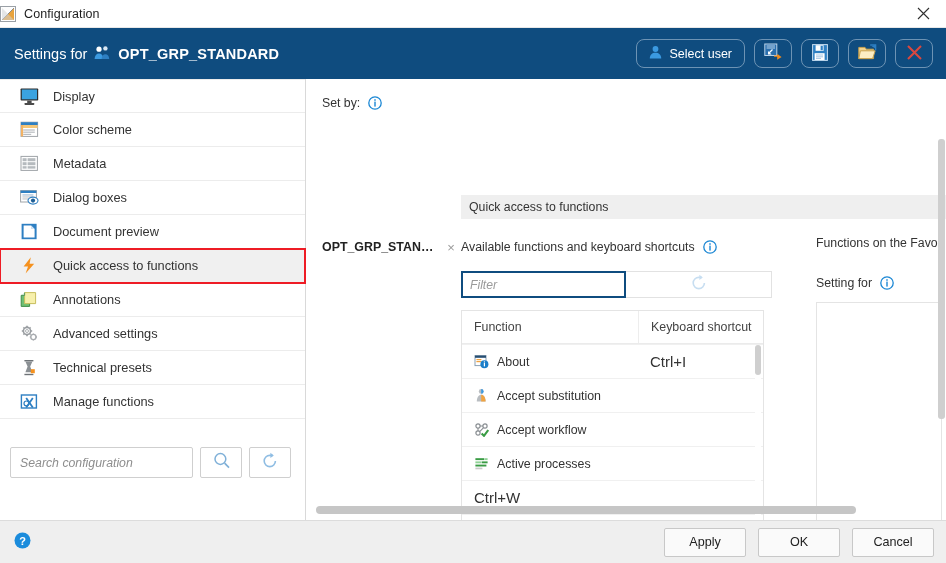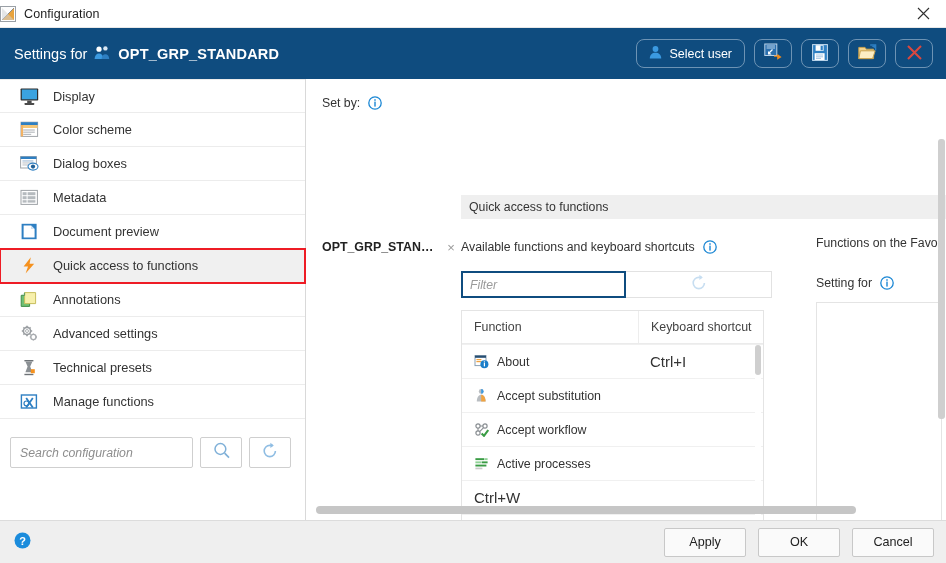--- a/index.html
+++ b/index.html
@@ -62,21 +62,21 @@
     font-size:12.8px; color:#333333; position:relative;
   }
   .side-item.first { border-top:1px solid #ececec; }
   .side-item .ico { width:22px; height:22px; flex:0 0 22px; display:flex; align-items:center; justify-content:center; }
   .side-item.selected {
     background:#f0f0f0;
     outline:2px solid #ee1c25; outline-offset:-1px;
     border-bottom-color:#f0f0f0; z-index:3;
   }
   .search-row {
-    margin:18px 14px 0 10px; display:flex; align-items:center; gap:7px;
+    margin:28px 14px 0 10px; display:flex; align-items:center; gap:7px;
   }
   .search-input {
     flex:1 1 auto; height:31px; border:1px solid #cfcfcf; background:#fff;
     font-family:"Liberation Sans", sans-serif;
     font-size:12.3px; font-style:italic; color:#8d8d8d;
     padding:0 9px; border-radius:2px;
   }
   .search-input::placeholder { color:#8d8d8d; font-style:italic; }
   .sq-btn {
     width:42px; height:31px; border:1px solid #cfcfcf; background:#fff;
@@ -315,45 +315,45 @@
               <rect x="4.2" y="13.8" width="8" height="1.2" fill="#b8bcc0"></rect>
               <rect x="2" y="5" width="2.1" height="11.4" fill="#f3b263"></rect>
             </svg>
           </span>
           <span>Color scheme</span>
         </div>
 
         <div class="side-item">
           <span class="ico">
             <svg width="21" height="19" viewBox="0 0 21 19">
+              <rect x="2" y="2.4" width="16.4" height="14" fill="#ffffff" stroke="#9fa4a8"></rect>
+              <rect x="3.6" y="4.2" width="4" height="3" fill="#b5babe"></rect>
+              <rect x="8.6" y="4.2" width="7.8" height="3" fill="#b5babe"></rect>
+              <rect x="3.6" y="8.2" width="4" height="3" fill="#b5babe"></rect>
+              <rect x="8.6" y="8.2" width="7.8" height="3" fill="#b5babe"></rect>
+              <rect x="3.6" y="12.2" width="4" height="2.4" fill="#b5babe"></rect>
+              <rect x="8.6" y="12.2" width="7.8" height="2.4" fill="#b5babe"></rect>
+            </svg>
+          </span>
+          <span>Metadata</span>
+        </div>
+
+        <div class="side-item">
+          <span class="ico">
+            <svg width="21" height="19" viewBox="0 0 21 19">
               <rect x="1.6" y="2.6" width="15.8" height="11.4" fill="#ffffff" stroke="#9fa4a8"></rect>
               <rect x="1.6" y="2.6" width="15.8" height="2.4" fill="#2e7fc2"></rect>
               <rect x="3.4" y="6.4" width="11" height="1.1" fill="#9fb9d4"></rect>
               <rect x="3.4" y="8.4" width="11" height="1.1" fill="#c2c6ca"></rect>
               <rect x="3.4" y="10.4" width="7" height="1.1" fill="#c2c6ca"></rect>
               <ellipse cx="14" cy="12.6" rx="5" ry="3.5" fill="#ffffff" stroke="#2e7fc2" stroke-width="1.1"></ellipse>
               <circle cx="14" cy="12.6" r="2.1" fill="#1f5f96"></circle>
             </svg>
           </span>
           <span>Dialog boxes</span>
-        </div>
-
-        <div class="side-item">
-          <span class="ico">
-            <svg width="21" height="19" viewBox="0 0 21 19">
-              <rect x="2" y="2.4" width="16.4" height="14" fill="#ffffff" stroke="#9fa4a8"></rect>
-              <rect x="3.6" y="4.2" width="4" height="3" fill="#b5babe"></rect>
-              <rect x="8.6" y="4.2" width="7.8" height="3" fill="#b5babe"></rect>
-              <rect x="3.6" y="8.2" width="4" height="3" fill="#b5babe"></rect>
-              <rect x="8.6" y="8.2" width="7.8" height="3" fill="#b5babe"></rect>
-              <rect x="3.6" y="12.2" width="4" height="2.4" fill="#b5babe"></rect>
-              <rect x="8.6" y="12.2" width="7.8" height="2.4" fill="#b5babe"></rect>
-            </svg>
-          </span>
-          <span>Metadata</span>
         </div>
 
         <div class="side-item">
           <span class="ico">
             <svg width="21" height="19" viewBox="0 0 21 19">
               <rect x="2.6" y="1.8" width="15" height="15.4" fill="#2e7fc2"></rect>
               <path d="M4.6 3.4 L12 3.4 L15.6 7 L15.6 15.6 L4.6 15.6 Z" fill="#ffffff"></path>
               <path d="M12 3.4 L12 7 L15.6 7 Z" fill="#cfe0f0"></path>
             </svg>
           </span>

